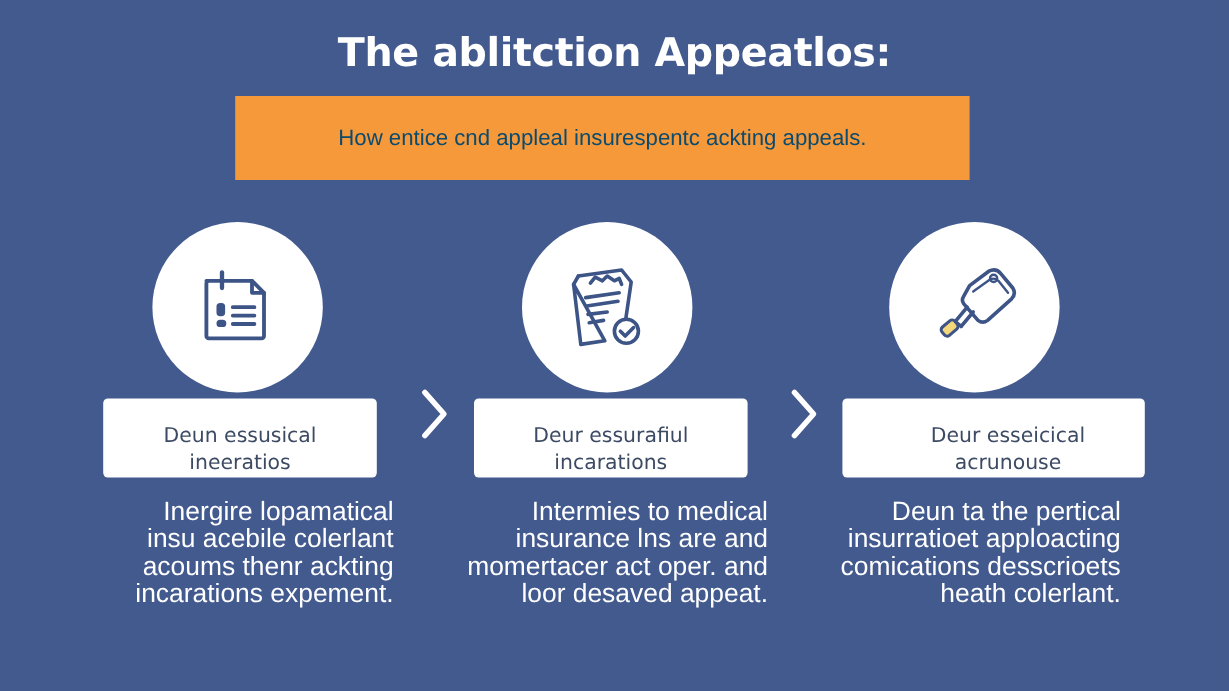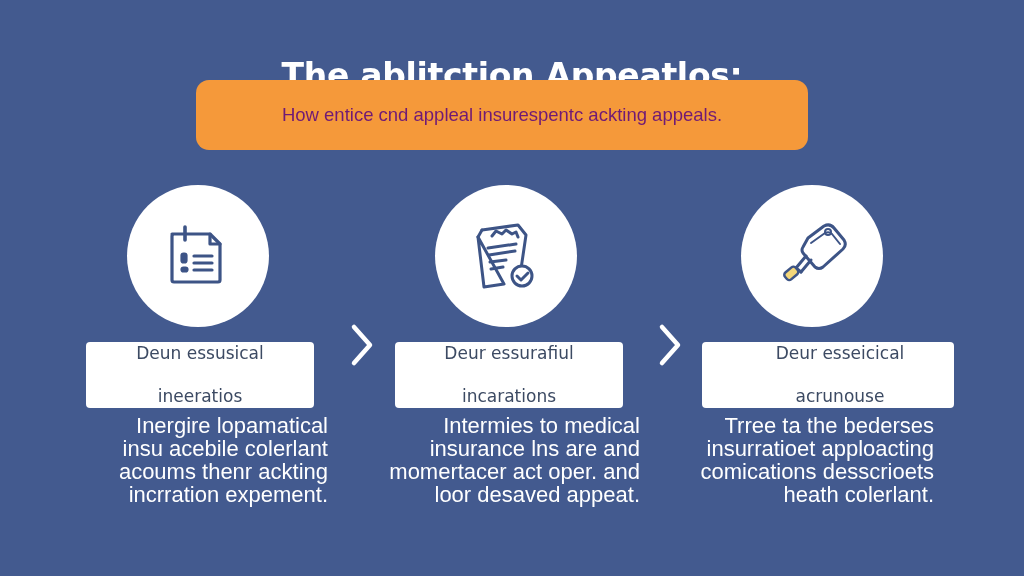--- a/index.html
+++ b/index.html
@@ -4,36 +4,36 @@
 <style>
   html, body { margin:0; padding:0; }
   body {
     width:1024px; height:576px; overflow:hidden;
     background:#435a8f;
     font-family:"DejaVu Sans", "Liberation Sans", sans-serif;
     position:relative;
   }
   .title {
     position:absolute; left:0; top:24px; width:1024px; text-align:center;
-    color:#ffffff; font-weight:bold; font-size:33px; letter-spacing:-0.3px;margin-top:32px;
+    color:#ffffff; font-weight:bold; font-size:33px; letter-spacing:-0.3px;
   }
   .banner {
     position:absolute; left:196px; top:80px; width:612px; height:70px;
-    background:#f5993a; border-radius:13px;
+    background:#f5993a; border-radius:0;
     display:flex; align-items:center; justify-content:center;
-    color:#701a75; font-size:18.5px; font-family:"Liberation Sans", sans-serif;
+    color:#0c4a6e; font-size:18.5px; font-family:"Liberation Sans", sans-serif;
   }
   .circle {
     position:absolute; width:142px; height:142px; border-radius:50%;
     background:#ffffff; display:flex; align-items:center; justify-content:center;
   }
   .label-box {
-    position:absolute; top:342px; width:228px; height:66px;
+    position:absolute; top:332px; width:228px; height:66px;
     background:#ffffff; border-radius:4px;
-    display:flex; flex-direction:column; align-items:center; justify-content:space-between;
+    display:flex; flex-direction:column; align-items:center; justify-content:flex-end;
     color:#3c4a63; font-size:17px; line-height:23px; text-align:center;
   }
   .chevron {
     position:absolute; top:322px; width:30px; height:46px;
   }
   .desc {
     position:absolute; top:414px; width:260px; text-align:right;
     color:#ffffff; font-size:22px; line-height:23px;
     font-family:"Liberation Sans", sans-serif;
   }
@@ -59,21 +59,21 @@
   </svg>
 </div>
 <div class="label-box" style="left:86px;">
   <div>Deun essusical</div>
   <div>ineeratios</div>
 </div>
 <div class="desc" style="left:68px;">
   <div>Inergire lopamatical</div>
   <div>insu acebile colerlant</div>
   <div>acoums thenr ackting</div>
-  <div>incrration expement.</div>
+  <div>incarations expement.</div>
 </div>
 
 <svg class="chevron" style="left:347px;" viewBox="0 0 30 46">
   <path d="M7 5 L23 23 L7 41" fill="none" stroke="#ffffff" stroke-width="4.5" stroke-linecap="round" stroke-linejoin="round"></path>
 </svg>
 
 <div class="circle" style="left:435px; top:185px;">
   <svg width="80" height="80" viewBox="0 0 80 80" fill="none" stroke="#3d5486" stroke-width="3" stroke-linecap="round" stroke-linejoin="round">
     <path d="M16 14 l36 -5 l8 10 l-5 34 M38 68 l-20 3 l-6 -50 z"></path>
     <path d="M16 14 l-4 7"></path>
@@ -107,17 +107,17 @@
     <path d="M39 44 l-10 12"></path>
     <path d="M24 52 l5 4"></path>
     <rect x="12" y="53" width="14" height="9" rx="3" transform="rotate(-40 19 57)" fill="#f4d77a" stroke="#3d5486" stroke-width="2.5"></rect>
   </svg>
 </div>
 <div class="label-box" style="left:702px;padding-left:24px;">
   <div>Deur esseicical</div>
   <div>acrunouse</div>
 </div>
 <div class="desc" style="left:674px;">
-  <div>Trree ta the bederses</div>
+  <div>Deun ta the pertical</div>
   <div>insurratioet apploacting</div>
   <div>comications desscrioets</div>
   <div>heath colerlant.</div>
 </div>
 
 </body></html>

